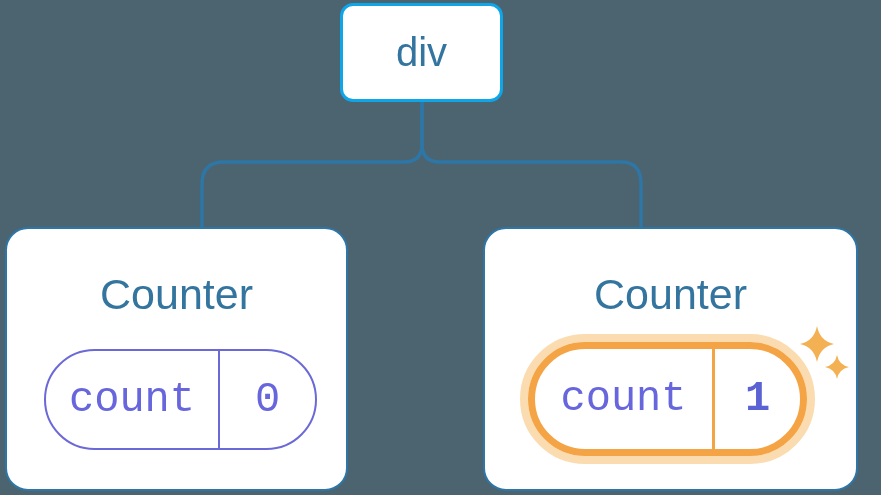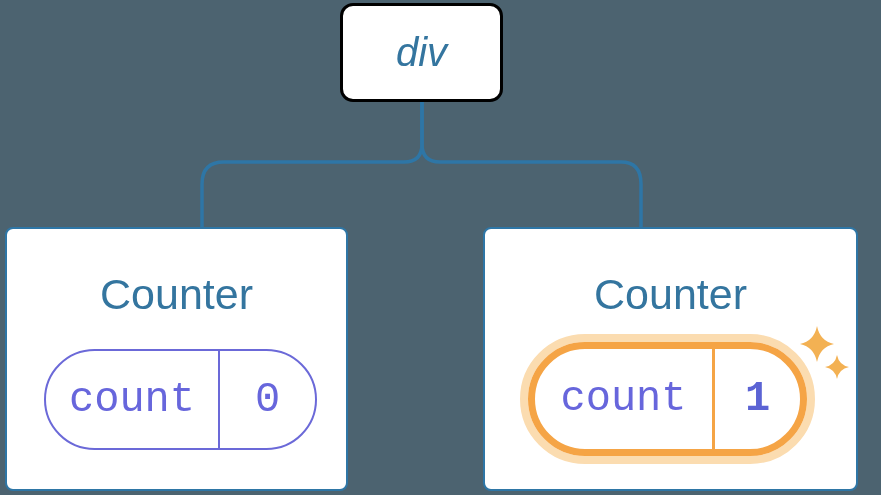--- a/index.html
+++ b/index.html
@@ -5,27 +5,27 @@
   html,body { margin:0; padding:0; }
   * { box-sizing:border-box; }
   .stage {
     position:relative; width:881px; height:495px;
     background:#4C6370; overflow:hidden;
     font-family:"Liberation Sans", sans-serif;
   }
   .connectors { position:absolute; left:0; top:0; width:881px; height:495px; }
   .root-node {
     position:absolute; left:340px; top:3px; width:163px; height:99px;
-    background:#ffffff; border:3px solid #000000; border-radius:13px;
+    background:#ffffff; border:3px solid #0ea5e9; border-radius:13px;
     display:flex; align-items:center; justify-content:center;
-    font-size:40px; font-weight:500; color:#34759F;font-style:italic;
+    font-size:40px; font-weight:500; color:#34759F;
   }
   .card {
     position:absolute; top:227px; height:264px;
-    background:#ffffff; border:2px solid #2E76A6; border-radius:8px;
+    background:#ffffff; border:2px solid #2E76A6; border-radius:23px;
   }
   .card-left  { left:5px;   width:343px; }
   .card-right { left:483px; width:375px; }
   .card-title {
     position:absolute; top:42px; left:0; right:0;
     text-align:center; font-size:43px; line-height:46px;
     font-weight:500; color:#34759F;
   }
   .pill-plain {
     position:absolute; left:37px; top:120px; width:273px; height:101px;

